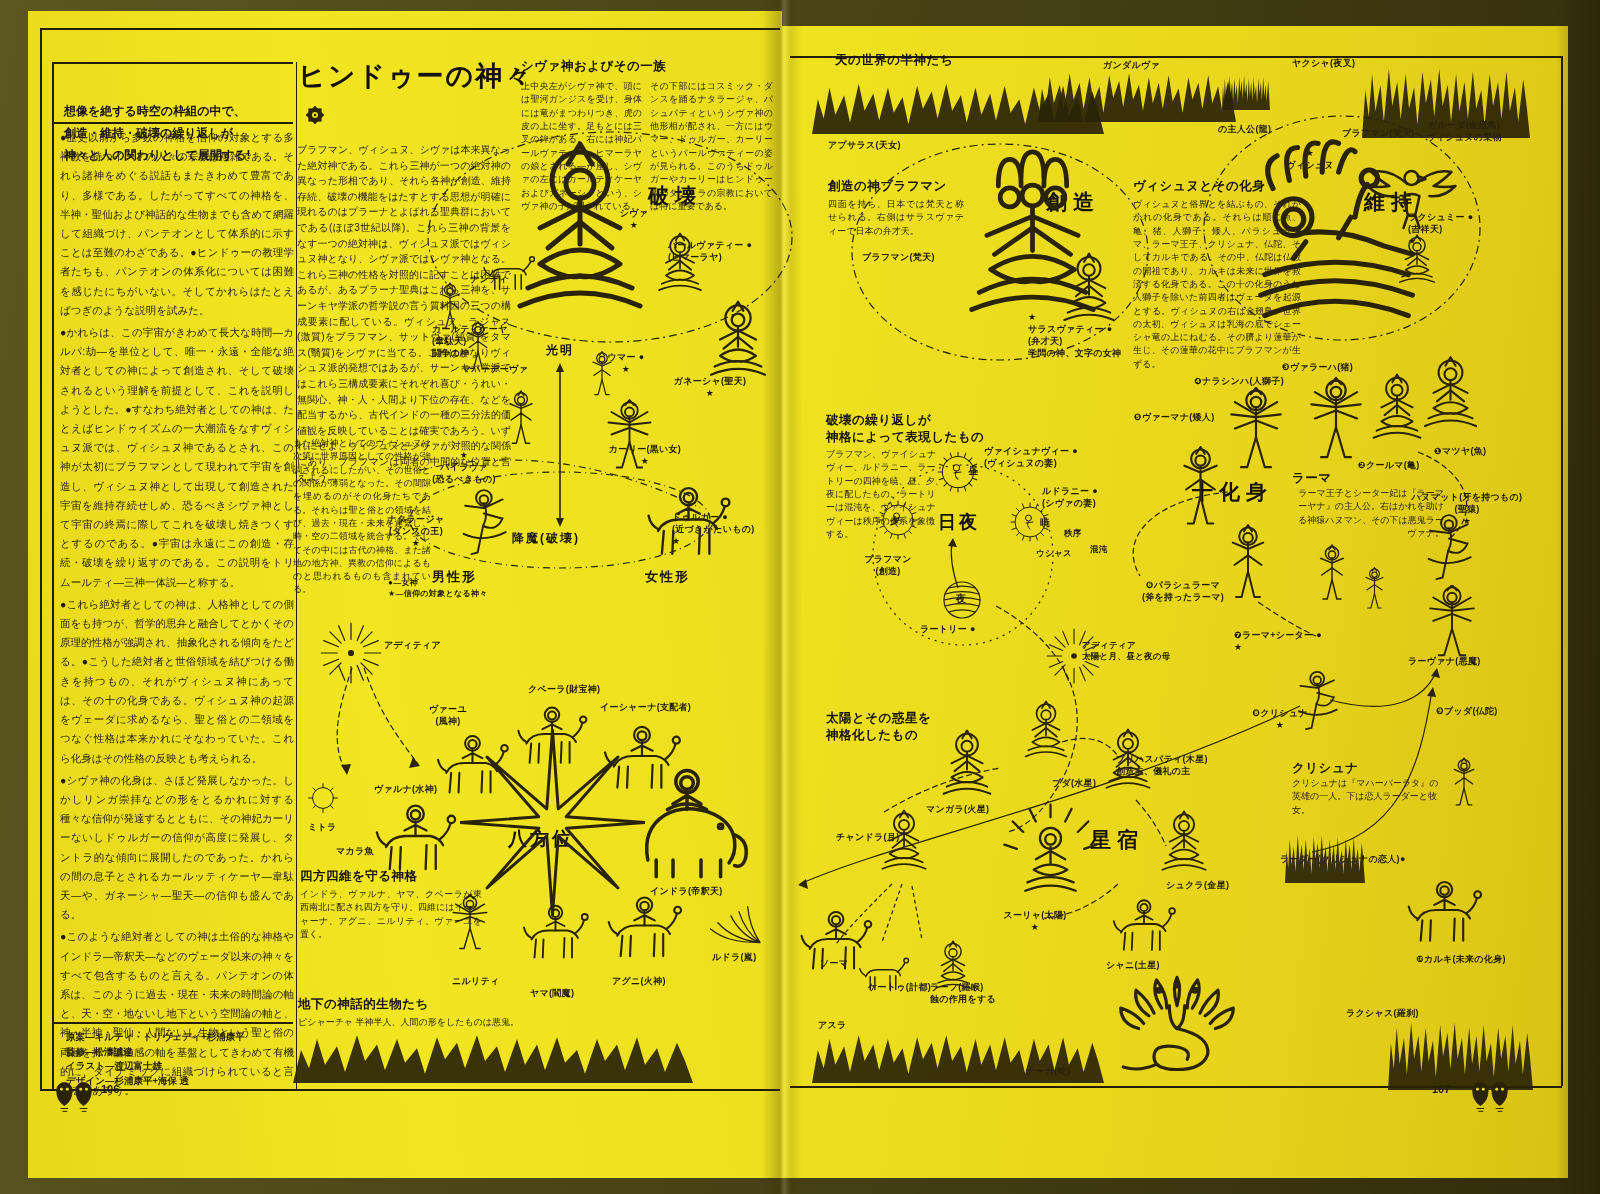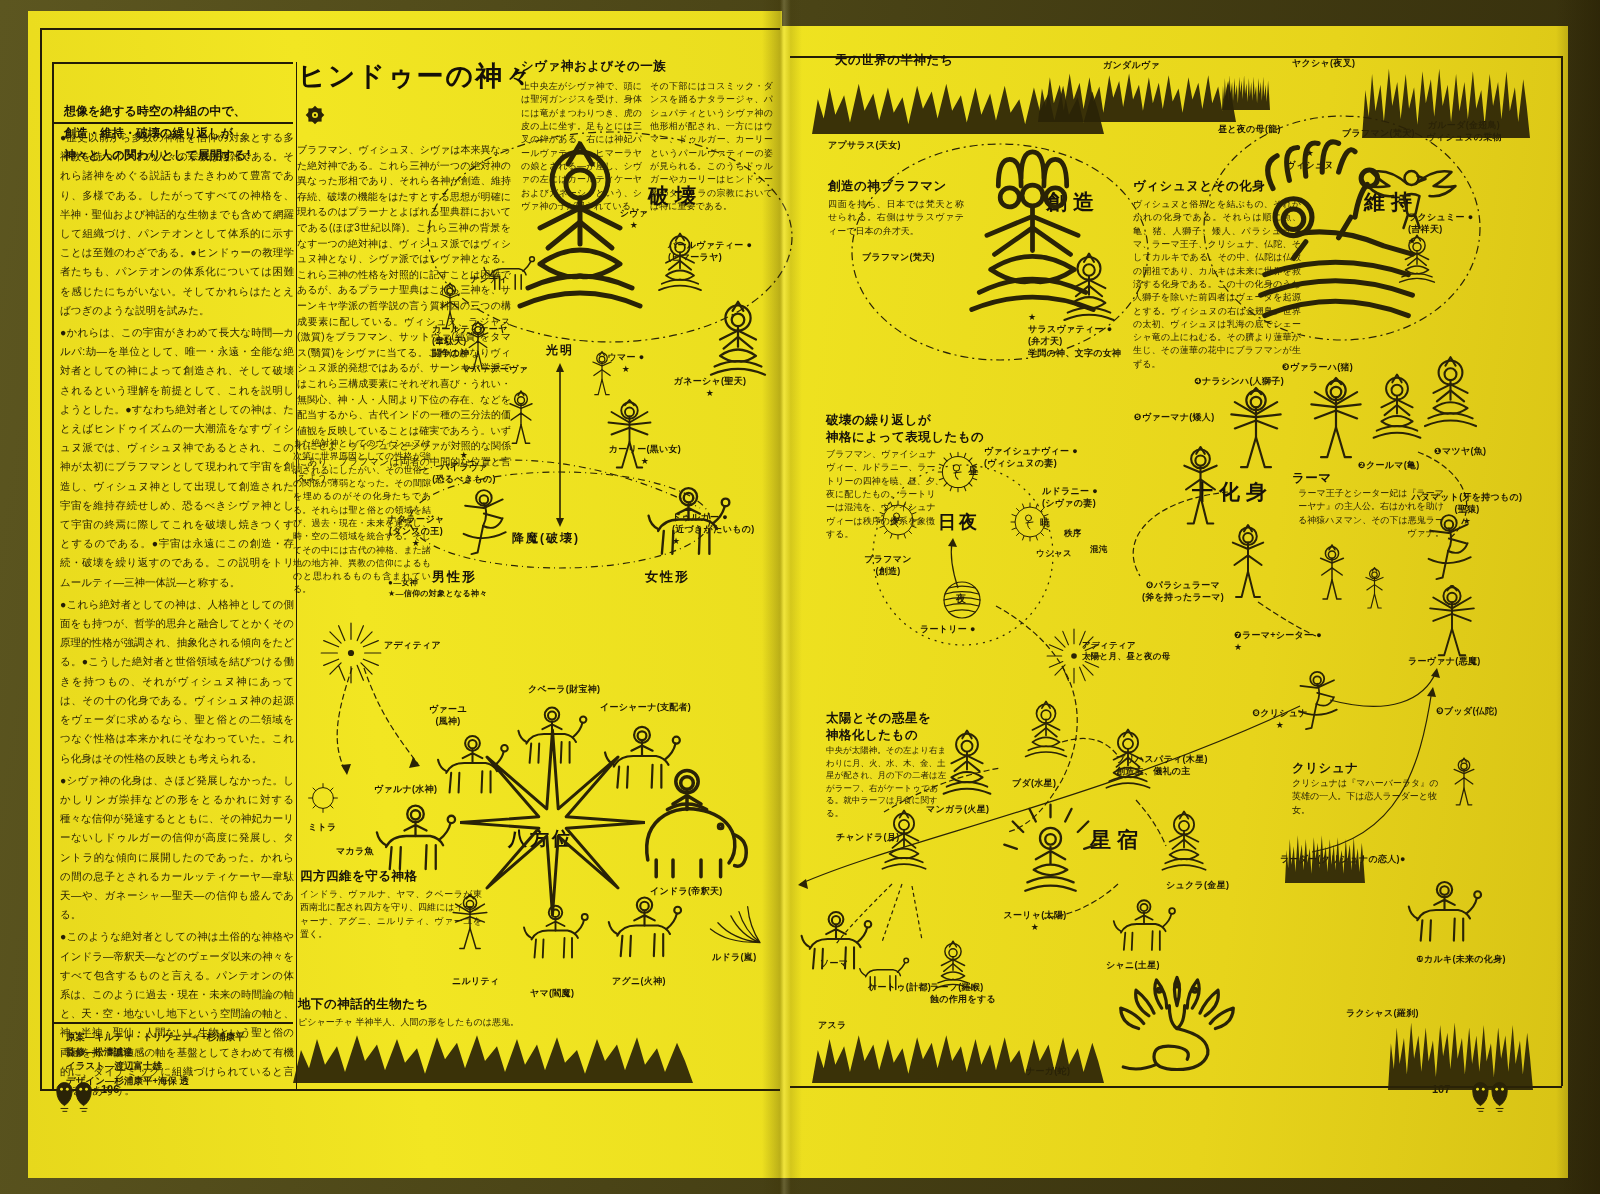--- a/index.html
+++ b/index.html
@@ -332,21 +332,21 @@
   <div class="txt" style="left:828px;top:198px;width:136px">四面を持ち、日本では梵天と称せられる。右側はサラスヴァティーで日本の弁才天。</div>
   <div class="lbl" style="left:862px;top:252px">ブラフマン(梵天)</div>
   <div class="big" style="left:1046px;top:188px">創造</div>
   <div class="lbl" style="left:1028px;top:312px;width:120px">★
 サラスヴァティー ●
 (弁才天)
 学問の神、文字の女神</div>
 
   <div class="h" style="left:1133px;top:178px">ヴィシュヌとその化身</div>
   <div class="txt" style="left:1133px;top:198px;width:168px">ヴィシュヌと俗界とを結ぶもの、それがかれの化身である。それらは順に魚、亀、猪、人獅子、矮人、パラシュラーマ、ラーマ王子、クリシュナ、仏陀、そしてカルキである。その中、仏陀は仏教の開祖であり、カルキは未来に世界を救済する化身である。この十の化身のうち人獅子を除いた前四者はヴェーダを起源とする。ヴィシュヌの右は金翅鳥。世界の太初、ヴィシュヌは乳海の底でシェーシャ竜の上にねむる。その臍より蓮華が生じ、その蓮華の花中にブラフマンが生ずる。</div>
-  <div class="lbl" style="left:1218px;top:124px">昼と夜の母(龍)</div>
+  <div class="lbl" style="left:1218px;top:124px">の主人公(龍)</div>
   <div class="lbl" style="left:1342px;top:128px">ブラフマン(梵天)</div>
   <div class="lbl ctr" style="left:1278px;top:148px;width:64px">★
 ヴィシュヌ</div>
   <div class="big" style="left:1364px;top:188px">維持</div>
   <div class="lbl ctr" style="left:1404px;top:120px;width:120px">ガルーダ(金翅鳥)
 ヴィシュヌの乗物</div>
   <div class="lbl" style="left:1408px;top:212px">ラクシュミー ●
 (吉祥天)
 ★</div>
 
@@ -366,24 +366,23 @@
   <div class="lbl" style="left:1090px;top:544px;font-size:8.5px">混沌</div>
   <div class="nightlbl" style="left:968px;top:464px">昼</div>
   <div class="nightlbl" style="left:890px;top:514px">夕</div>
   <div class="nightlbl" style="left:1040px;top:516px">暁</div>
   <div class="nightlbl" style="left:956px;top:592px">夜</div>
   <div class="lbl" style="left:1082px;top:640px;font-size:8.5px">アディティア
 太陽と月、昼と夜の母</div>
 
   <div class="h" style="left:826px;top:710px">太陽とその惑星を
 神格化したもの</div>
-  <div class="txt" style="left:826px;top:744px;width:124px;font-size:8.5px;text-align:left">中央が太陽神。その左より右まわりに月、火、水、木、金、土星が配され、月の下の二者は左がラーフ、右がケートゥである。就中ラーフは月食に関する。</div>
   <div class="lbl" style="left:836px;top:832px">チャンドラ(月)</div>
   <div class="lbl" style="left:926px;top:804px">マンガラ(火星)</div>
-  <div class="lbl" style="left:1012px;top:778px">ブダ(水星)</div>
+  <div class="lbl" style="left:1052px;top:778px">ブダ(水星)</div>
   <div class="lbl" style="left:1116px;top:754px">ブリハスパティ(木星)
 創造主、儀礼の主</div>
   <div class="lbl ctr" style="left:990px;top:910px;width:90px">スーリャ(太陽)
 ★</div>
   <div class="lbl" style="left:1166px;top:880px">シュクラ(金星)</div>
   <div class="lbl" style="left:1106px;top:960px">シャニ(土星)</div>
   <div class="lbl" style="left:820px;top:958px">ソーマ</div>
   <div class="lbl" style="left:868px;top:982px">ケートゥ(計都)</div>
   <div class="lbl" style="left:930px;top:982px">ラーフ(羅睺)
 蝕の作用をする</div>

